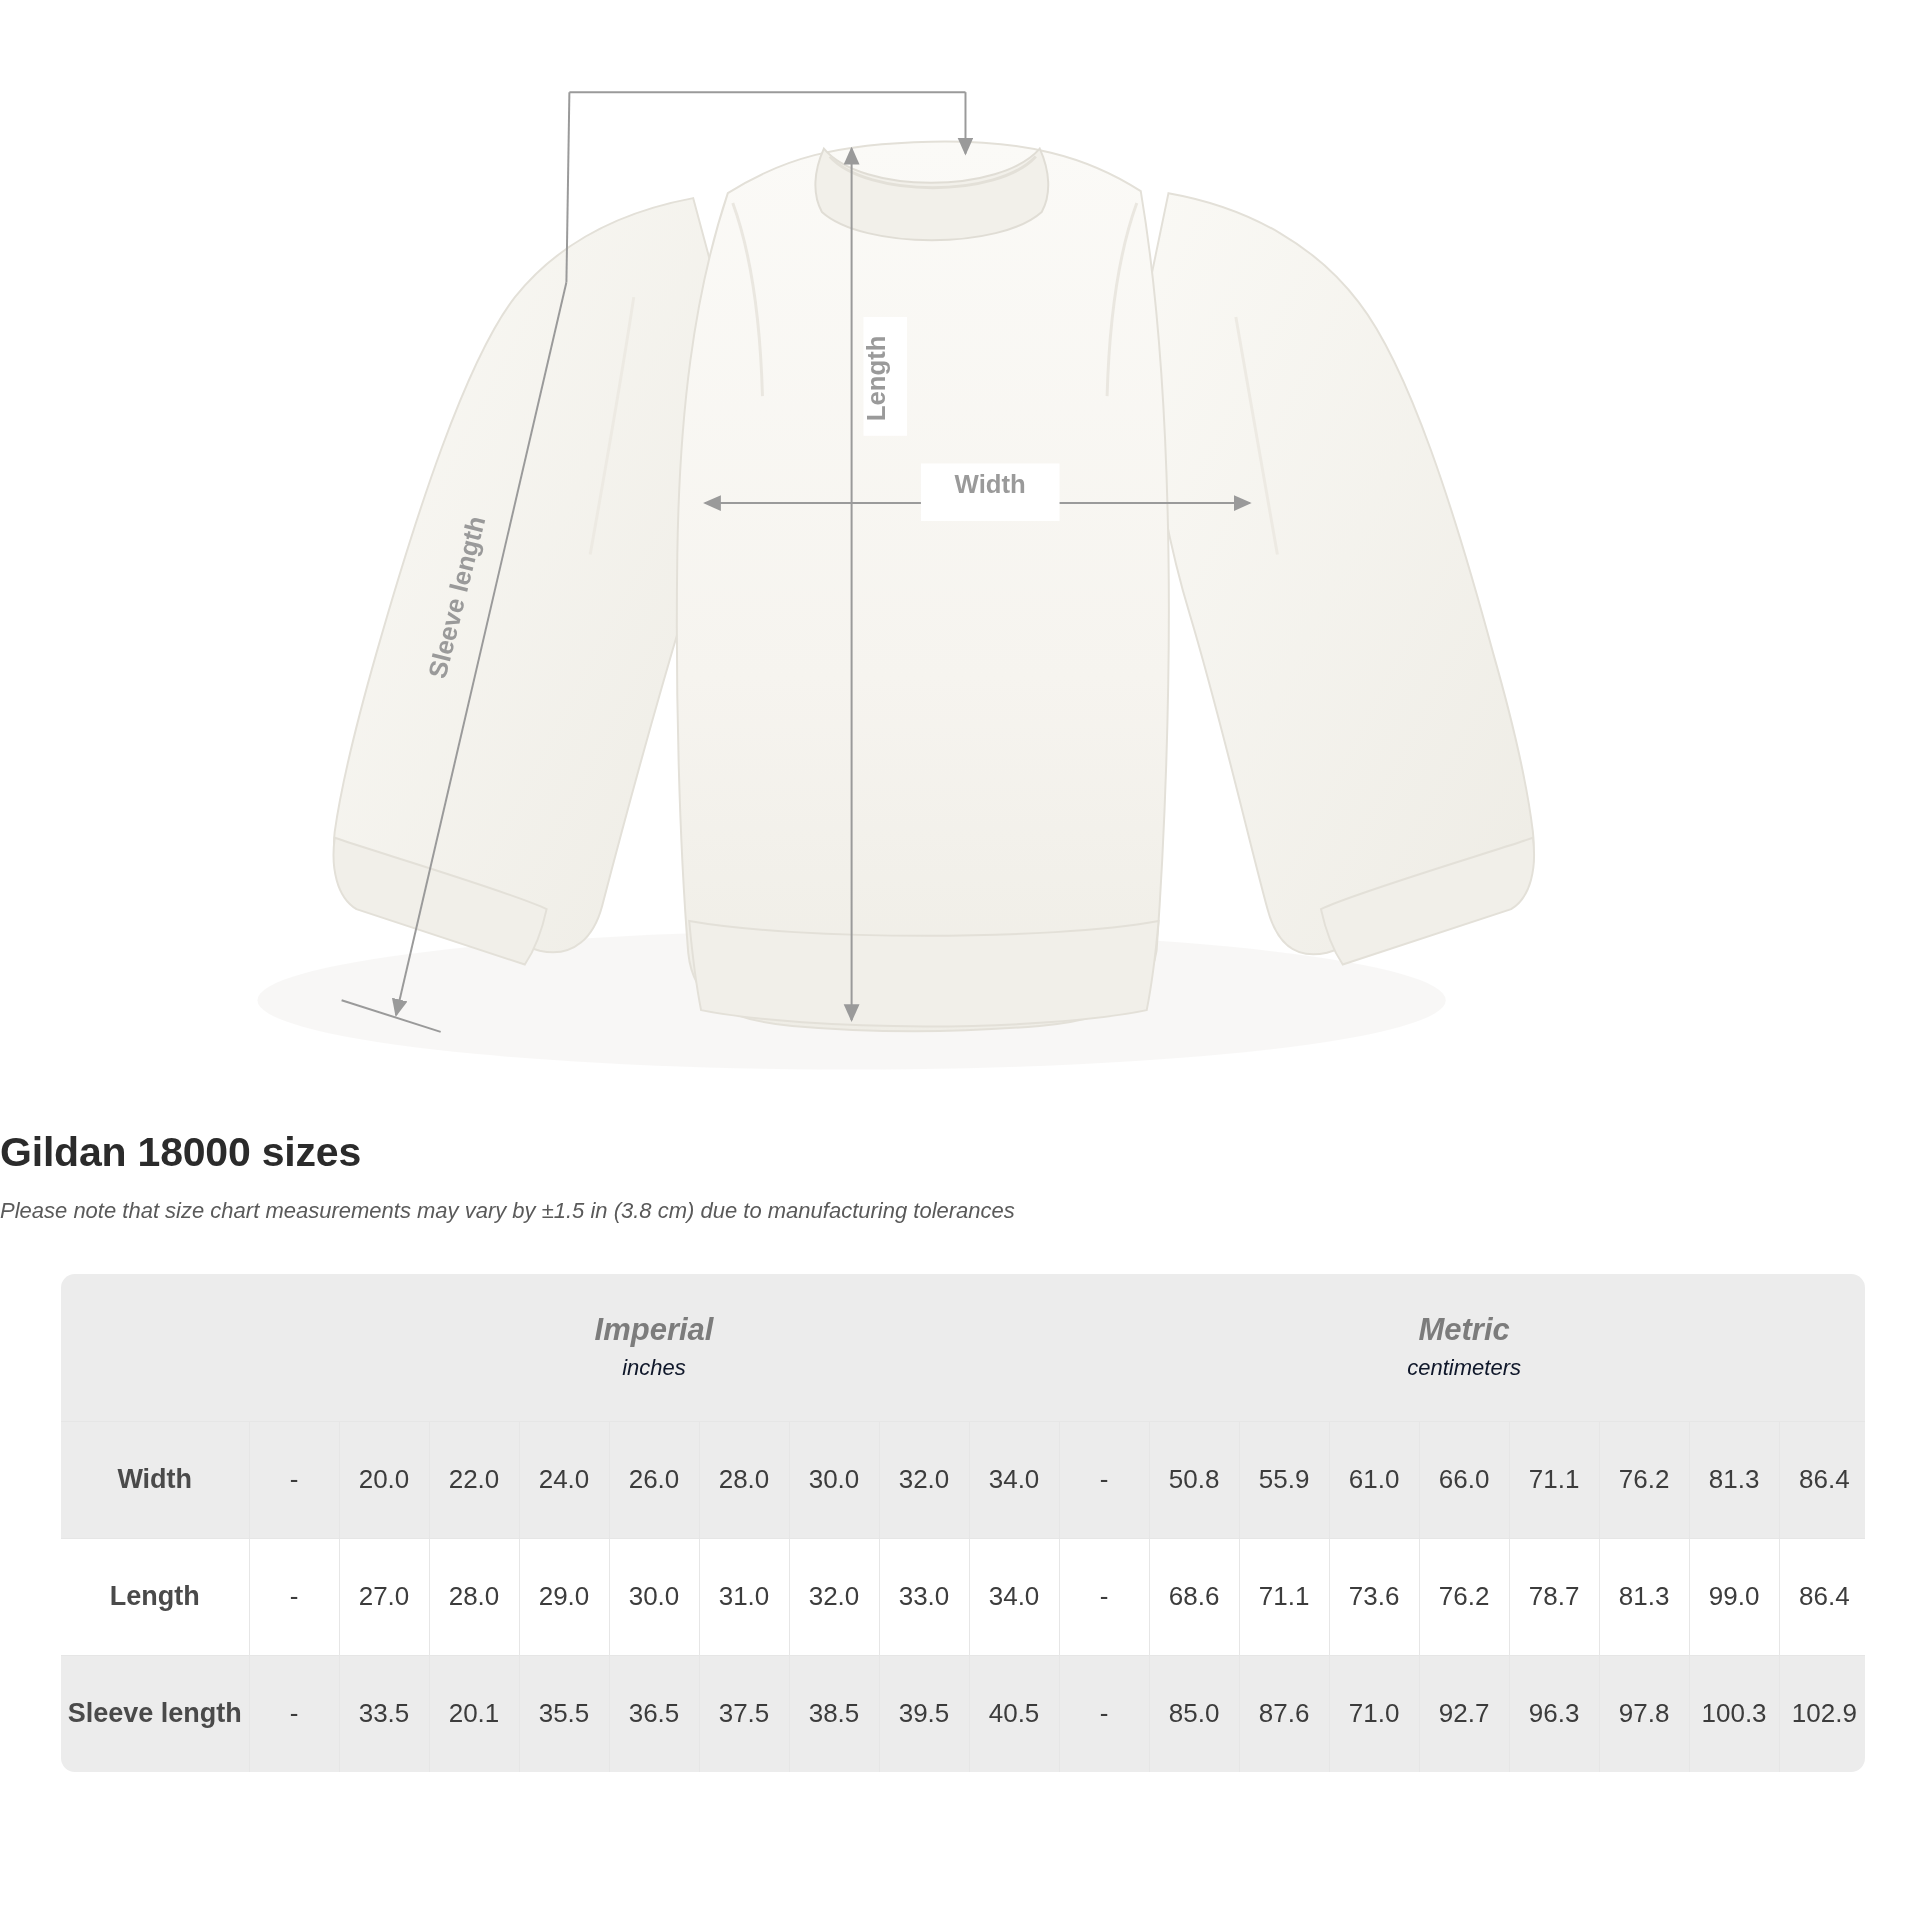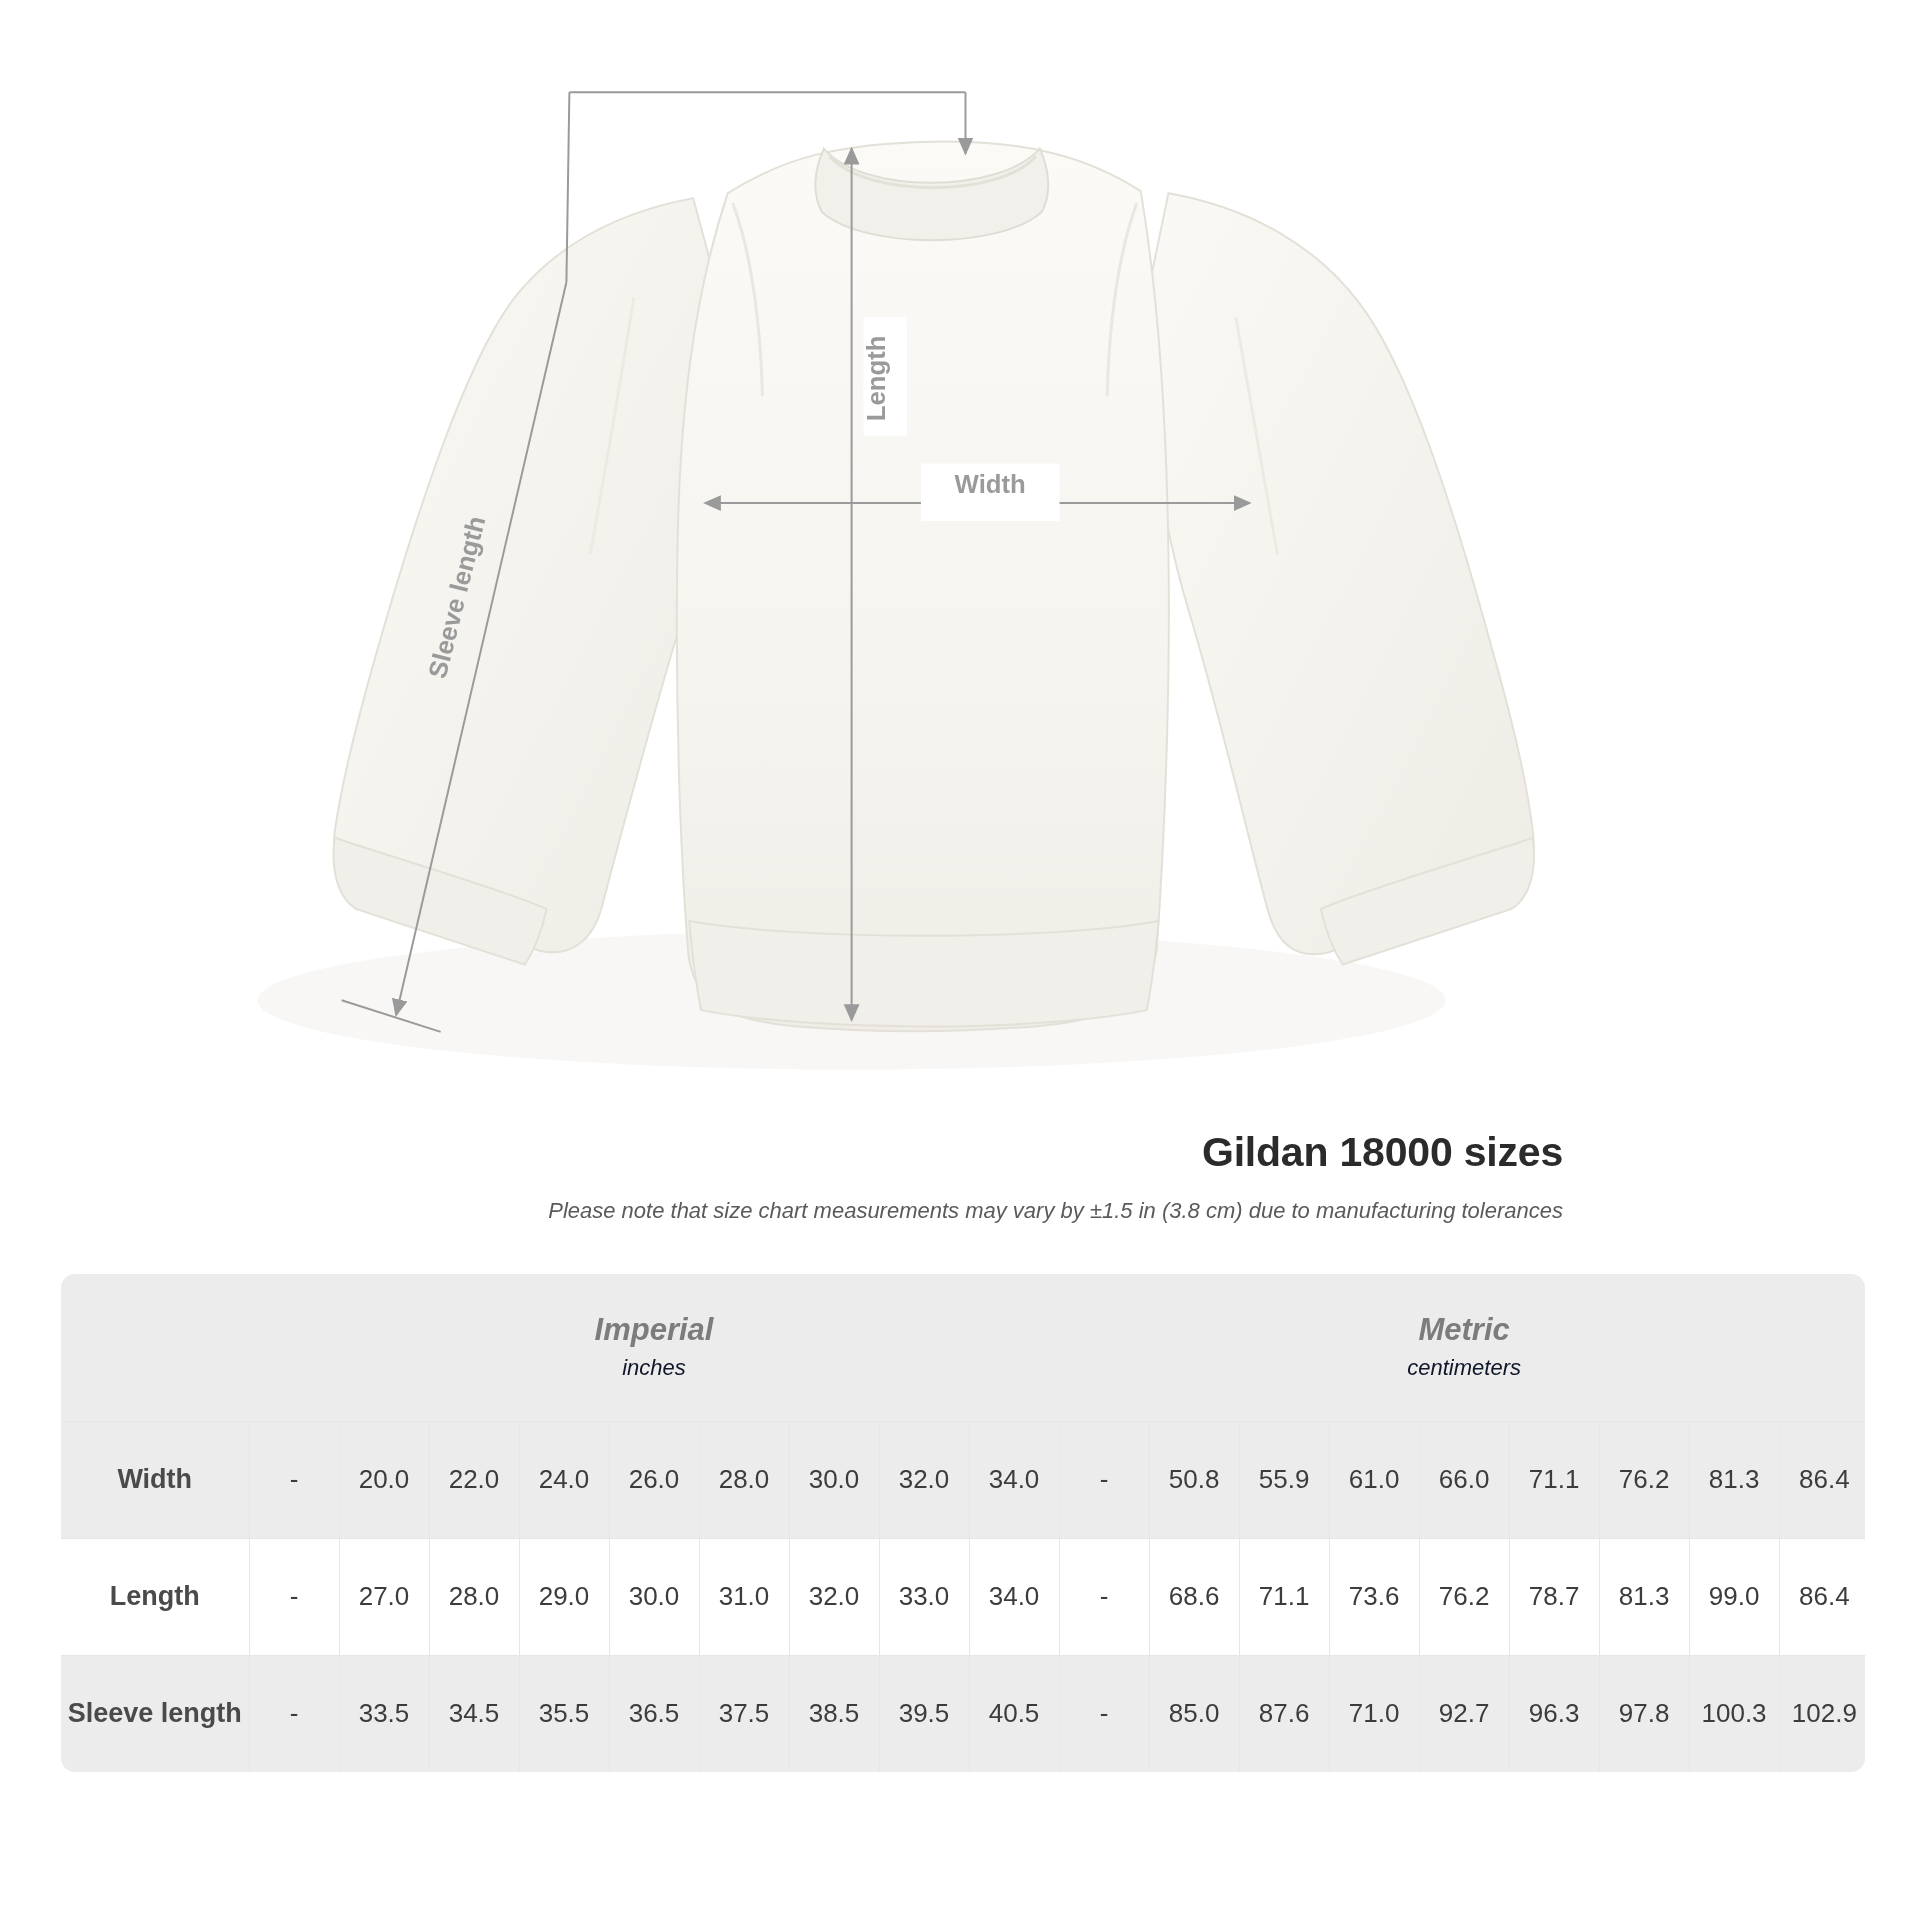--- a/index.html
+++ b/index.html
@@ -22,21 +22,21 @@
     left: 0; top: 0;
     width: 1927px; height: 1129px;
   }
   .illustration svg { display: block; }
 
   
   .title-block {
     position: absolute;
     left: 0; top: 1129px;
     width: 1563px;
-    text-align: right;
+    text-align: left;
   }
   .chart-title {
     font-size: 41px;
     font-weight: bold;
     color: #2b2b2b;
     letter-spacing: -0.2px;
     margin: 0;
   }
   .chart-note {
     margin-top: 22px;
@@ -292,21 +292,21 @@
             <td>76.2</td>
             <td>78.7</td>
             <td>81.3</td>
             <td>99.0</td>
             <td>86.4</td>
           </tr>
           <tr class="data-row shaded">
             <td class="rowlabel">Sleeve length</td>
             <td>-</td>
             <td>33.5</td>
-            <td>34.5</td>
+            <td>20.1</td>
             <td>35.5</td>
             <td>36.5</td>
             <td>37.5</td>
             <td>38.5</td>
             <td>39.5</td>
             <td>40.5</td>
             <td>-</td>
             <td>85.0</td>
             <td>87.6</td>
             <td>71.0</td>

